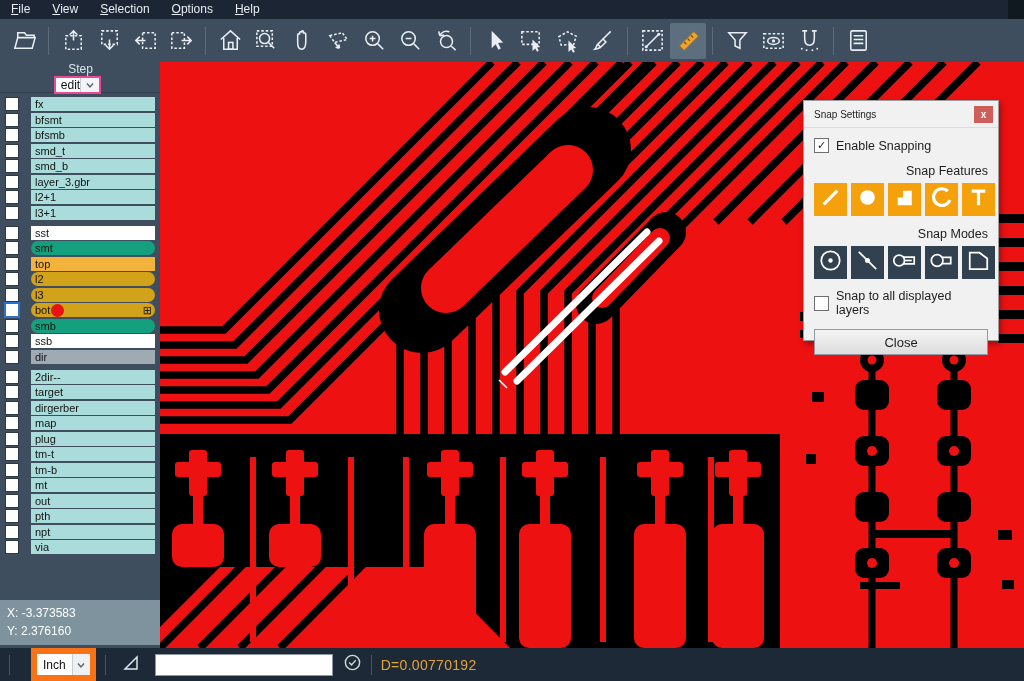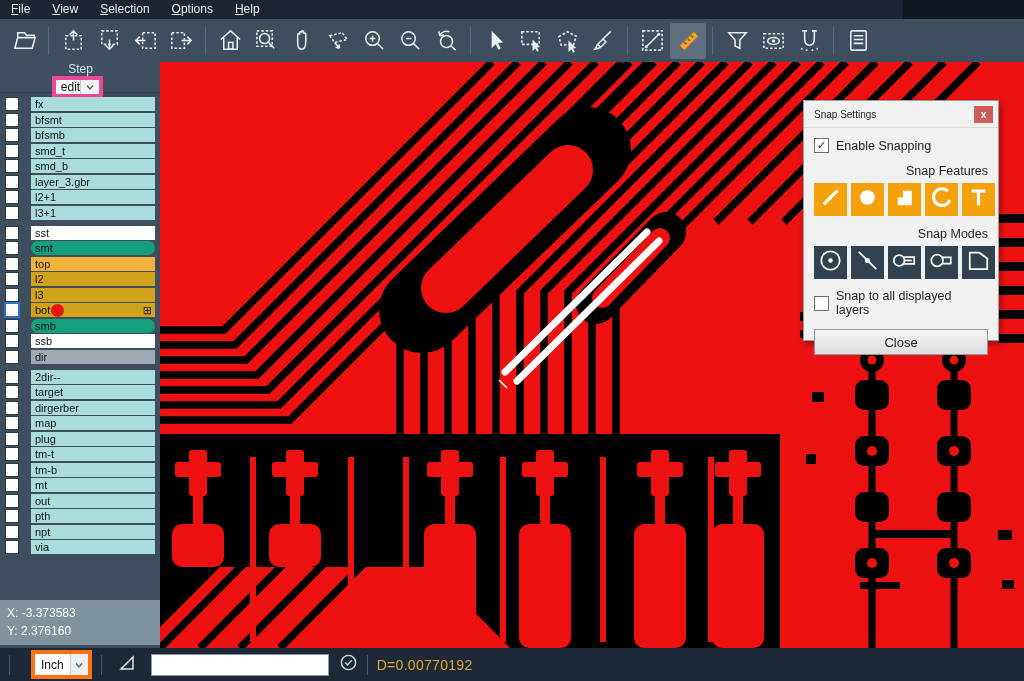--- a/index.html
+++ b/index.html
@@ -1,56 +1,56 @@
 <!DOCTYPE html>
 <html><head>
 <meta charset="utf-8">
 <style>
   html,body{margin:0;padding:0;background:#101820;}
   #app{position:relative;width:1024px;height:681px;overflow:hidden;
        font-family:"Liberation Sans",sans-serif;-webkit-font-smoothing:antialiased;}
   
-  #menubar{position:absolute;left:0;top:0;width:903px;height:19px;background:#1b2533;
+  #menubar{position:absolute;left:0;top:0;width:1008px;height:19px;background:#1b2533;
            display:flex;align-items:center;gap:0;}
   .menu-item{color:#e8edf3;font-size:12px;padding:0 11px;height:19px;line-height:19px;cursor:default;}
   .menu-item u{text-decoration:underline;}
   
   #toolbar{position:absolute;left:0;top:19px;width:1024px;height:43px;background:#3e4e5e;
            display:flex;align-items:center;padding-left:6px;box-sizing:border-box;}
   .tbtn{width:36px;height:36px;display:flex;align-items:center;justify-content:center;border-radius:2px;}
   .tbtn.active{background:#5d6f7e;}
   .tbtn svg{display:block;}
   .tdiv{width:1px;height:28px;background:#5b6b79;margin:0 6px;}
   
   #sidebar{position:absolute;left:0;top:62px;width:160px;height:538px;background:#3e4e5e;}
   #steprow{display:flex;align-items:center;height:30px;border-bottom:1px solid #32404e;flex-direction:column;}
   #steplabel{color:#d9e1e9;font-size:12px;padding:0 7px 0 8px;}
-  #stepcombo{flex:1;height:20px;background:#fff;border:4px solid #ec4899;display:flex;align-items:center;margin-right:5px;}
+  #stepcombo{flex:1;height:20px;background:#fff;border:2px solid #ec4899;display:flex;align-items:center;margin-right:5px;}
   #stepvalue{flex:1;font-size:12px;color:#111;padding-left:5px;}
   #stepchev{width:18px;height:100%;border-left:1px solid #c9ced3;background:#f2f4f5;display:flex;align-items:center;justify-content:center;}
   #layerlist{padding-top:4px;}
   .lgroup{margin-bottom:6px;}
   .lrow{display:flex;align-items:center;height:14px;margin-bottom:1.5px;position:relative;}
   .lcb{width:12px;height:12px;background:#fff;border:1.5px solid #2c3a46;margin-left:5px;box-sizing:content-box;}
   .lcb.activecb{border-color:#2f6fd0;outline:1px solid #2f6fd0;}
   .ldot{width:13px;height:13px;border-radius:50%;background:#e81212;margin-left:3px;position:absolute;left:48px;}
   .lbar{margin-left:12px;flex:1;height:14px;display:flex;align-items:center;margin-right:5px;
         font-size:11px;color:#131313;padding-left:4px;box-sizing:border-box;justify-content:space-between;}
   .lbar .grid{font-size:11px;color:#222;padding-right:3px;line-height:10px;}
   .c-teal{background:#a9dcda;} .c-white{background:#ffffff;} .c-green{background:#14a07e;border-radius:7px;}
-  .c-amber{background:#f2b33c;} .c-gold{background:#d2a21a;} .c-gray{background:#9faab2;}
+  .c-amber{background:#f2b33c;} .c-gold{background:#d2a21a;border-radius:7px;} .c-gray{background:#9faab2;}
   
   #xybox{position:absolute;left:0;top:600px;width:160px;height:45px;background:#7e939e;
          color:#fff;font-size:12px;padding:4px 0 0 7px;box-sizing:border-box;line-height:18px;}
   #xygap{position:absolute;left:0;top:645px;width:160px;height:3px;background:#3e4e5e;}
   
   #bottombar{position:absolute;left:0;top:648px;width:1024px;height:33px;background:#1d2936;
              display:flex;align-items:center;}
   .bdiv{width:1px;height:20px;background:#45566a;margin:0 9px;}
-  #unitcombo{height:21px;background:#fff;border:4px solid #f97316;display:flex;align-items:center;margin-left:12px;}
+  #unitcombo{height:21px;background:#fff;border:6px solid #f97316;display:flex;align-items:center;margin-left:12px;}
   #unitvalue{font-size:12px;color:#111;padding:0 6px;}
   #unitchev{width:17px;height:100%;border-left:1px solid #c9ced3;background:#eef1f3;display:flex;align-items:center;justify-content:center;}
   #cmdinput{width:168px;height:20px;border:1px solid #8a97a2;background:#fff;font-size:12px;padding:0 4px;font-family:"Liberation Sans",sans-serif;}
   #dreadout{color:#e2a438;font-size:14px;letter-spacing:.3px;}
   
   #canvas{position:absolute;left:160px;top:62px;width:864px;height:586px;background:#ee1111;}
   
   #snapdlg{position:absolute;left:803px;top:100px;width:196px;height:241px;background:#f1f1f1;
            border:1px solid #9c9c9c;box-shadow:2px 3px 6px rgba(0,0,0,.35);box-sizing:border-box;}
   #dlgtitlebar{height:26px;display:flex;align-items:center;justify-content:space-between;border-bottom:1px solid #dcdcdc;}

